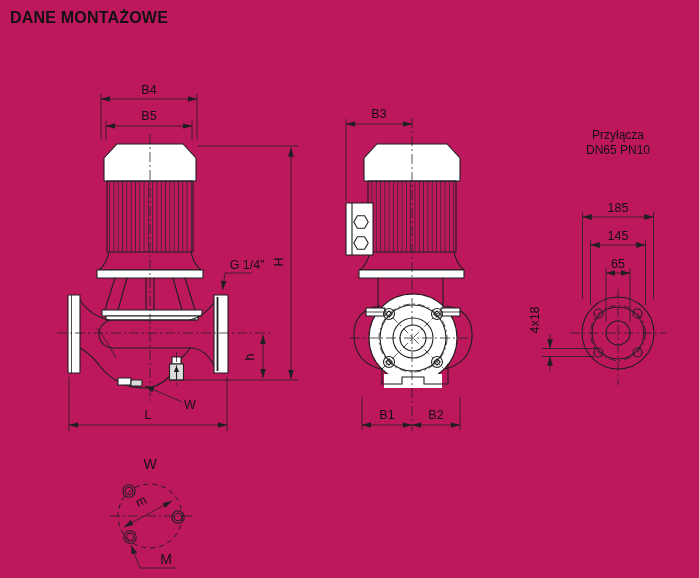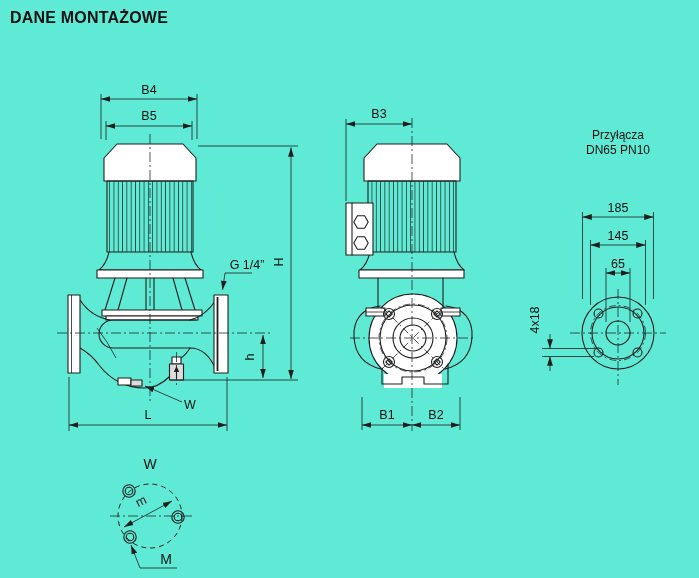--- a/index.html
+++ b/index.html
@@ -1,16 +1,16 @@
 <!DOCTYPE html>
 <html><head>
 <meta charset="utf-8">
 <style>
   html,body { margin:0; padding:0; background:#ffffff; }
-  .stage { position:relative; width:699px; height:578px; background:#5eead4;
+  .stage { position:relative; width:699px; height:578px; background:#be185d;
            font-family:"Liberation Sans", sans-serif; }
   svg { display:block; }
   
   .ol  { fill:none; stroke:#1f1f1f; stroke-width:1.1; stroke-linejoin:round; stroke-linecap:round; }
   .th  { fill:none; stroke:#1f1f1f; stroke-width:0.8; }
   .cl  { fill:none; stroke:#1f1f1f; stroke-width:0.75; stroke-dasharray:10 3 2 3; }
   .cl2 { fill:none; stroke:#1f1f1f; stroke-width:0.75; stroke-dasharray:7 3 2 3; }
   .dsh { fill:none; stroke:#1f1f1f; stroke-width:1; stroke-dasharray:5 4; }
   .wfill { fill:#ffffff; }
   .gfill { fill:#dcdcdc; }

